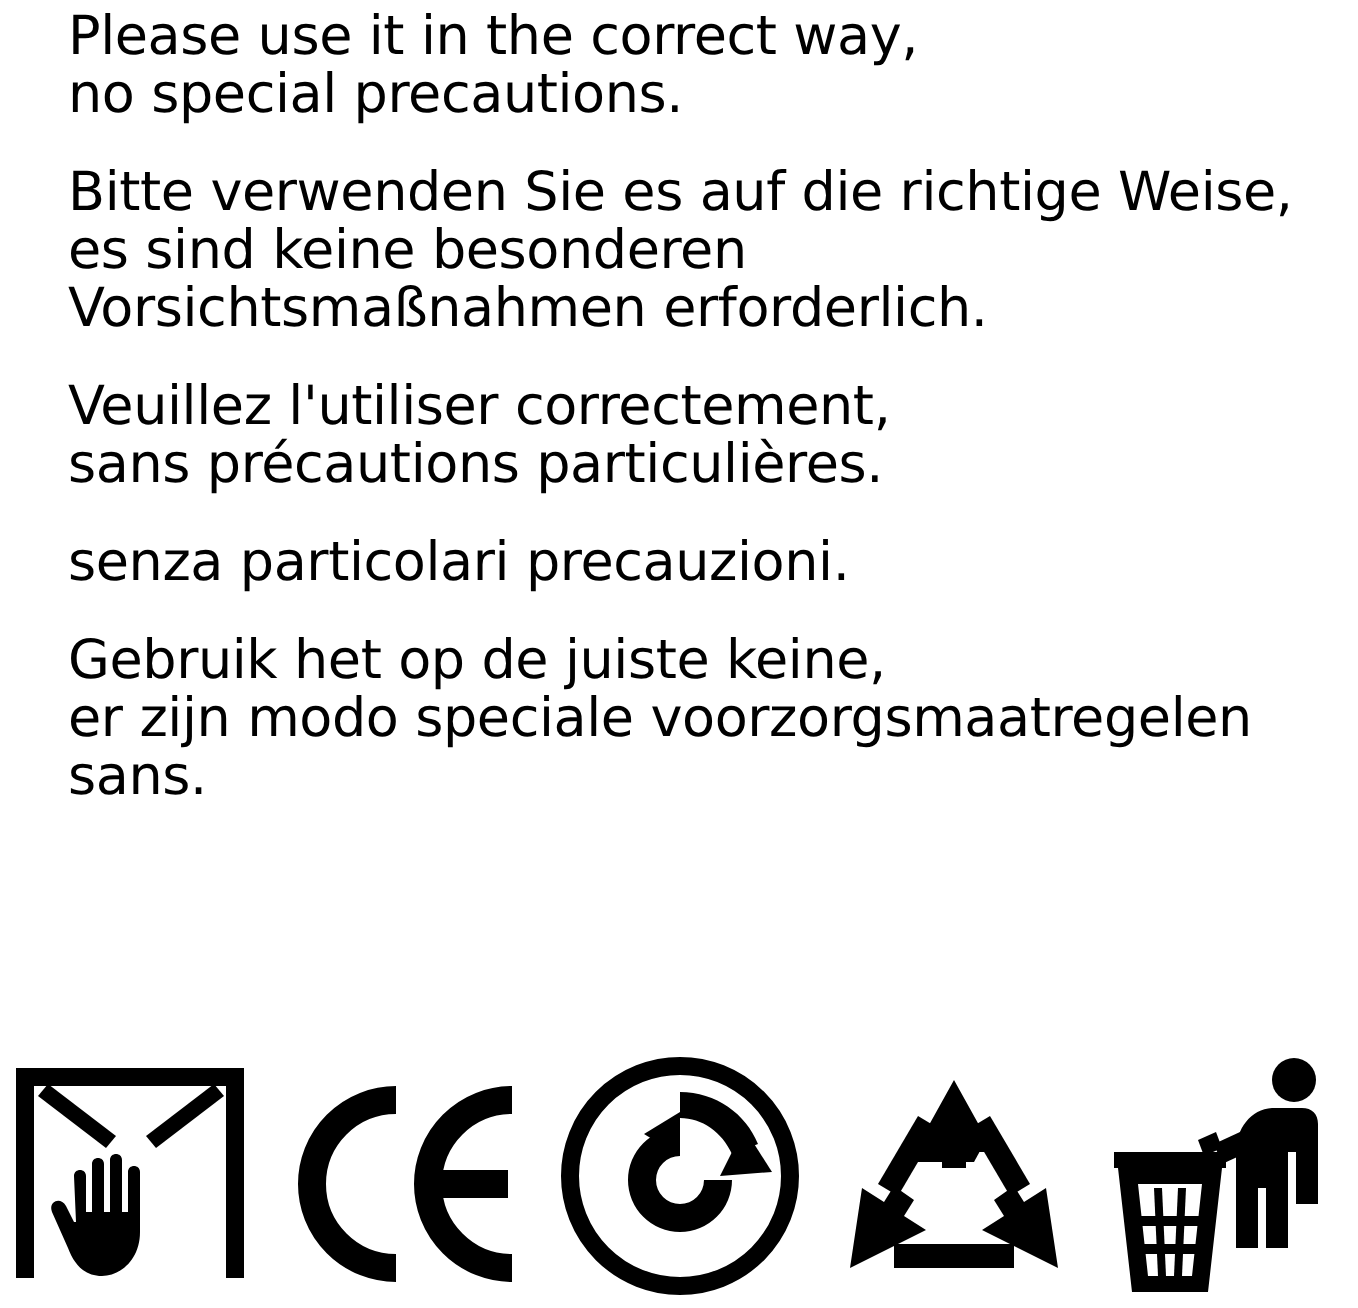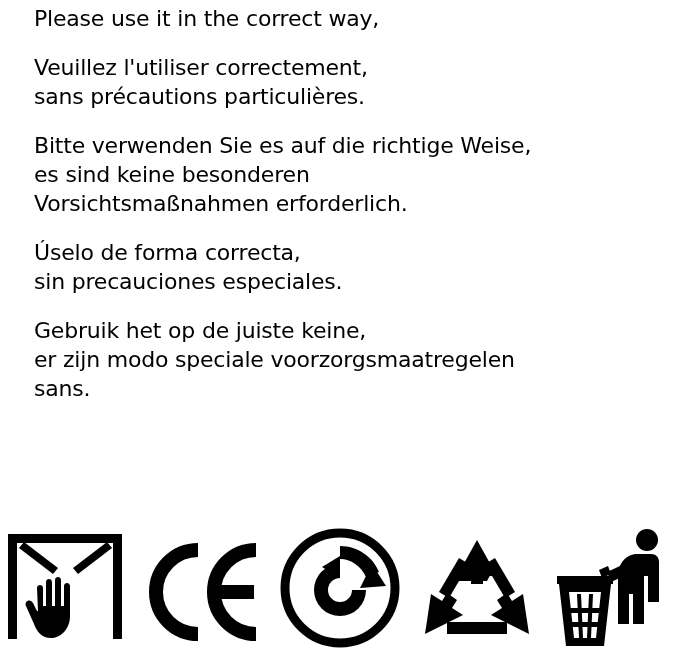--- a/index.html
+++ b/index.html
@@ -24,21 +24,21 @@
   .instructions {
     display: block;
   }
   .block {
     margin: 0 0 20px 0;
   }
   .block:first-child {
     margin-top: 0;
   }
   .line {
-    font-size: 22px;
+    font-size: 27px;
     line-height: 29px;
     letter-spacing: -0.2px;
     white-space: pre;
   }
   .icons {
     position: absolute;
     left: 0;
     bottom: 2px;
     width: 679px;
     height: 128px;
@@ -57,40 +57,38 @@
 </style>
 </head>
 <body>
 
 <div class="page">
 
   <div class="instructions">
 
     <div class="block">
       <div class="line">Please use it in the correct way,</div>
-    </div>
-
-    <div class="block">
-      <div class="line">Veuillez l'utiliser correctement,</div>
-      <div class="line">sans précautions particulières.</div>
+      <div class="line">no special precautions.</div>
     </div>
 
     <div class="block">
       <div class="line">Bitte verwenden Sie es auf die richtige Weise,</div>
       <div class="line">es sind keine besonderen</div>
       <div class="line">Vorsichtsmaßnahmen erforderlich.</div>
     </div>
 
     <div class="block">
+      <div class="line">Veuillez l'utiliser correctement,</div>
+      <div class="line">sans précautions particulières.</div>
     </div>
 
     <div class="block">
-      <div class="line">Úselo de forma correcta,</div>
-      <div class="line">sin precauciones especiales.</div>
+      <div class="line">senza particolari precauzioni.</div>
     </div>
+
 
     <div class="block">
       <div class="line">Gebruik het op de juiste keine,</div>
       <div class="line">er zijn modo speciale voorzorgsmaatregelen</div>
       <div class="line">sans.</div>
     </div>
 
   </div>
 
   <div class="icons">

